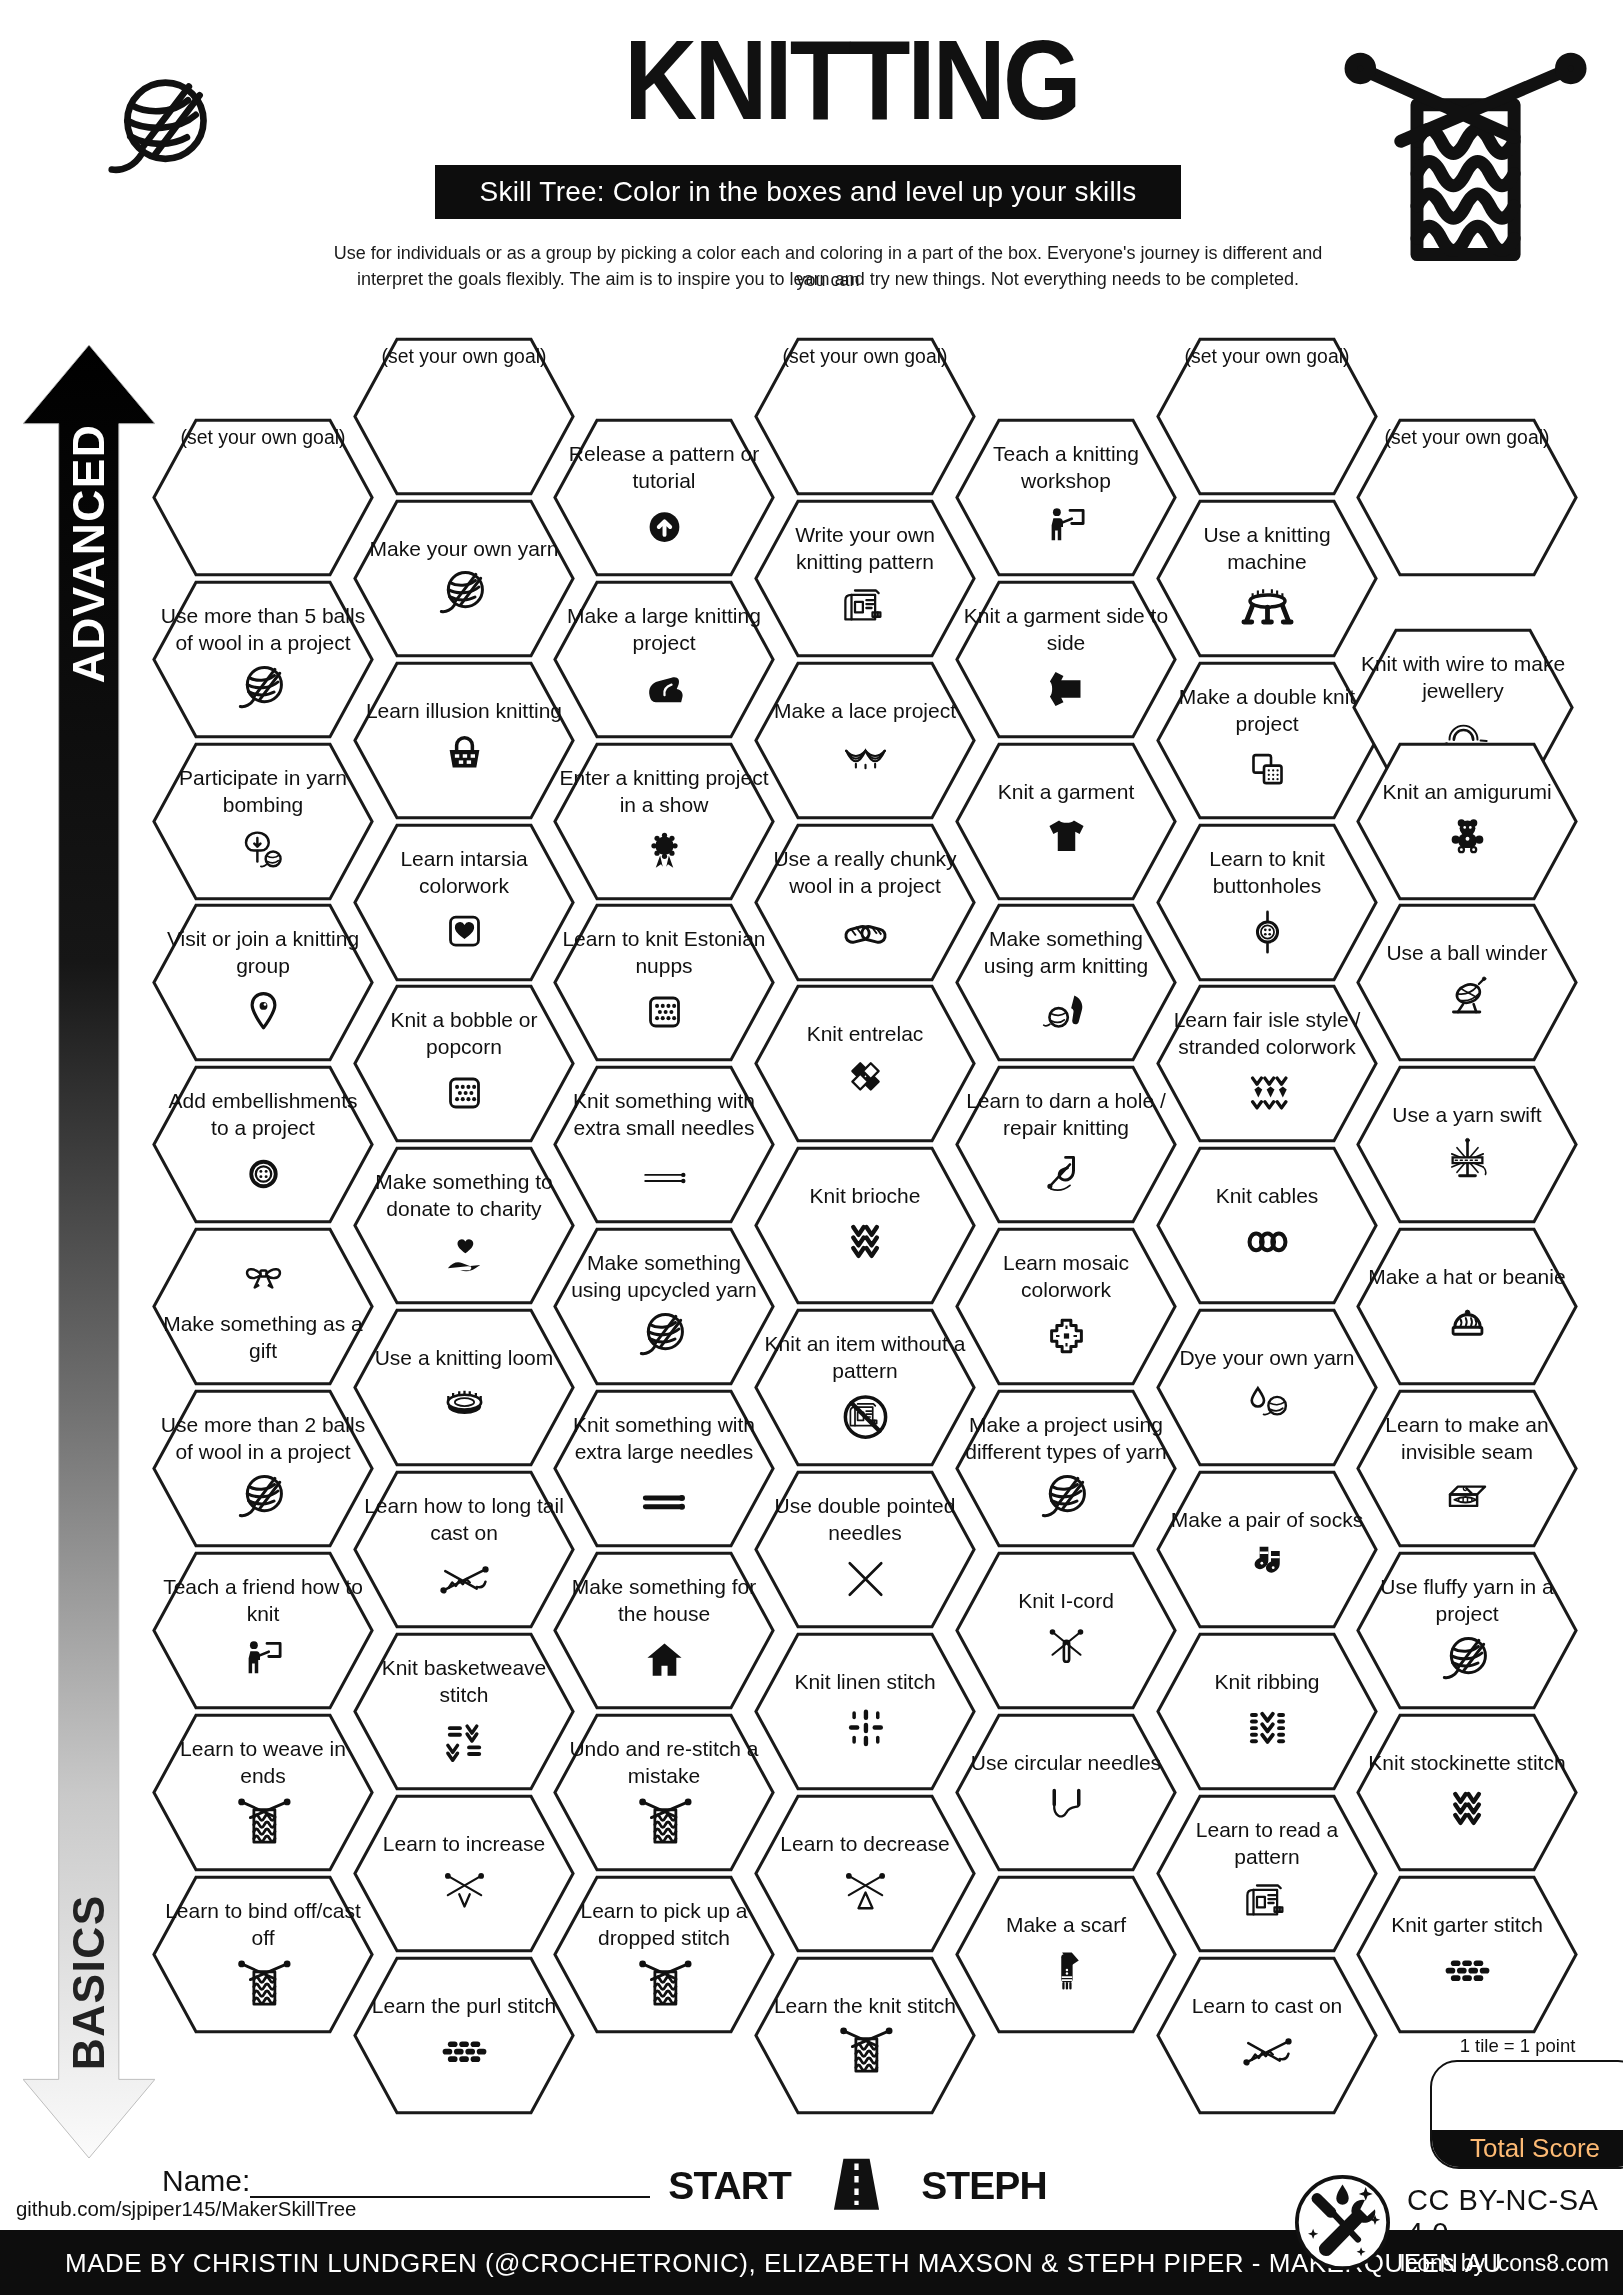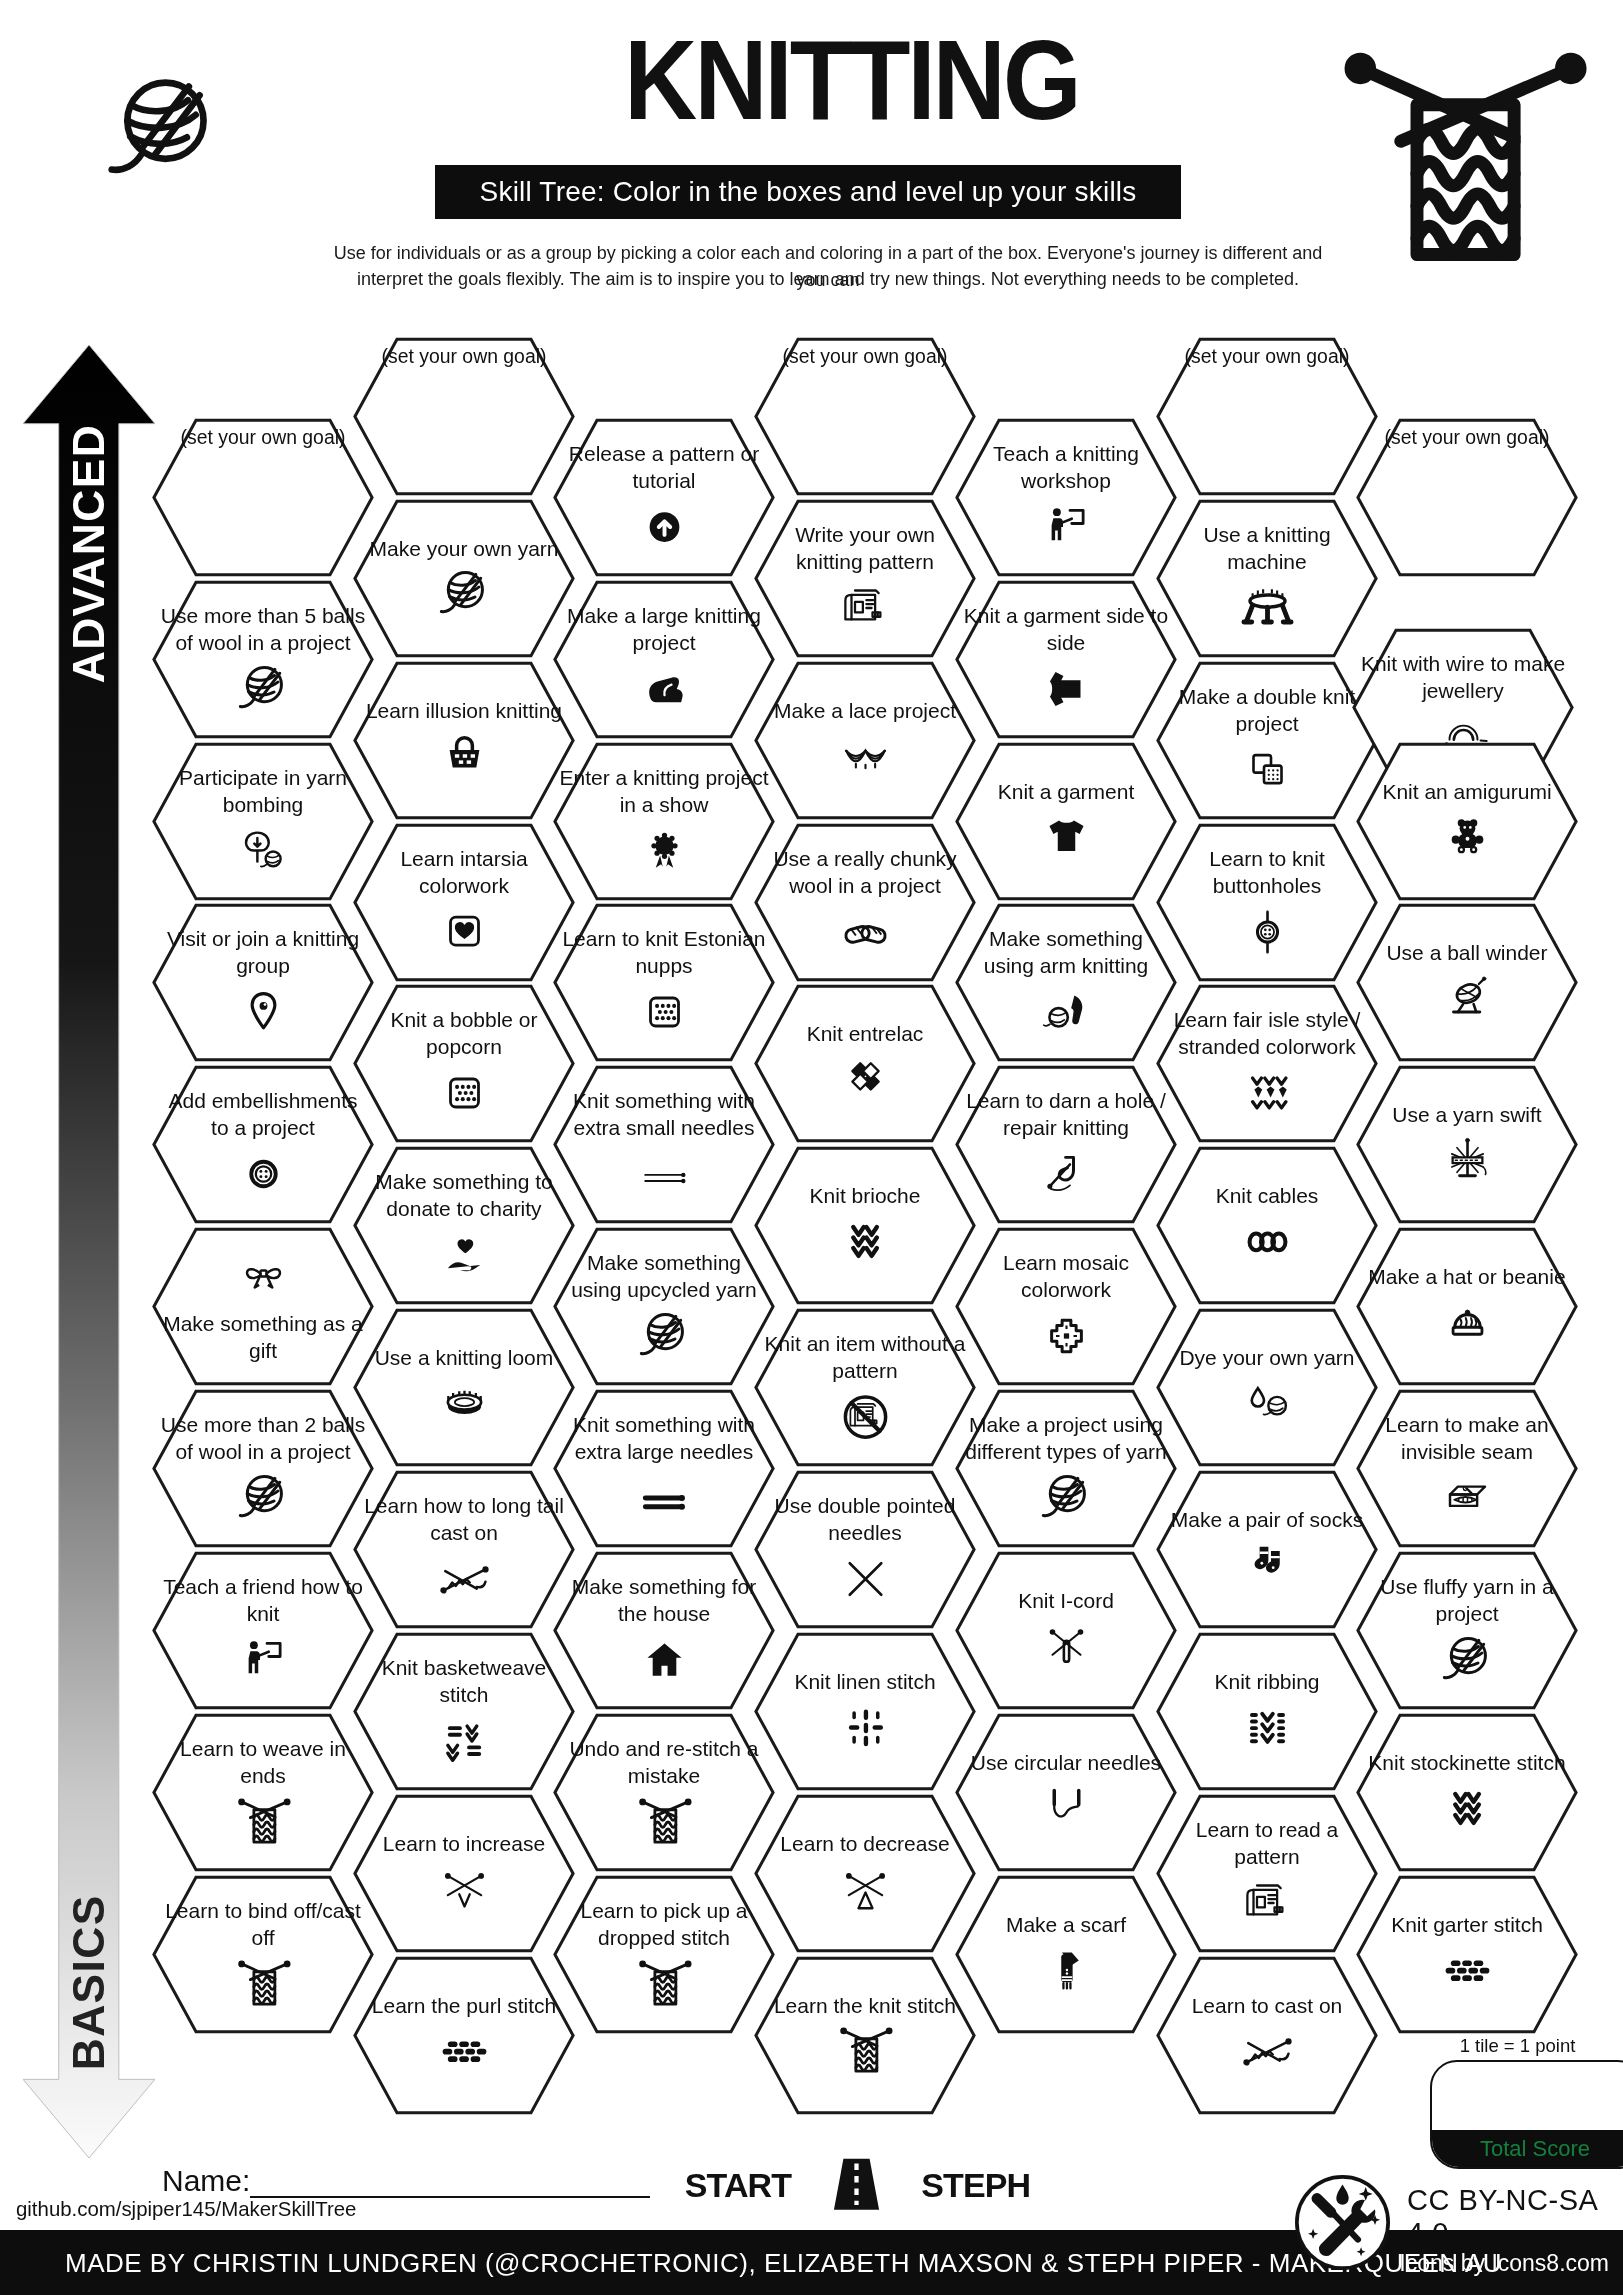--- a/index.html
+++ b/index.html
@@ -37,32 +37,32 @@
   .hex.icon-top .hex-content{flex-direction:column-reverse}
   .hex-label{font-size:21px;line-height:1.3;color:#111;max-width:209px}
   .hex.goal .hex-content{justify-content:flex-start;padding-top:3.7px}
   .hex.goal .hex-label{font-size:19.4px}
   .hex-icon{width:65px;height:56px;flex:0 0 auto}
   
   #start-here{
     left:638px;top:2144px;width:439px;height:83px;
     display:flex;align-items:center;justify-content:center;gap:17.6px;
   }
-  .start-word{font-size:34px;font-weight:700;letter-spacing:-0.9px}
+  .start-word{font-size:39px;font-weight:700;letter-spacing:-0.9px}
   #road-icon{width:95px;height:76px}
   #tile-note{left:1434px;top:2035px;width:167px;text-align:center;font-size:18.5px}
   #score-box{
     left:1430px;top:2060px;width:206px;height:105px;background:#fff;
     border:2.8px solid #111;border-radius:27px 22px 22px 29px;overflow:hidden;
   }
   #score-bar{
     position:absolute;left:0;right:0;bottom:0;height:37px;background:#0d0d0d;
     display:flex;align-items:center;justify-content:center;
   }
-  #score-bar span{color:#15803d;font-size:22px}
+  #score-bar span{color:#fdba74;font-size:26px}
   #name-label{left:162px;top:2164px;font-size:30px}
   #name-line{left:250px;top:2196px;width:400px;border-top:2.3px solid #111;height:0}
   #repo-link{left:16px;top:2198px;font-size:20.4px}
   #license-badge{left:1293px;top:2173px;width:99px;height:99px;z-index:6}
   #license-text{left:1407px;top:2184px;font-size:29px;letter-spacing:0.5px}
   #footer-bar{
     left:0;top:2230px;width:1623px;height:66px;background:#0d0d0d;z-index:4;
     display:flex;align-items:center;
   }
   #footer-credit{color:#fff;font-size:26px;letter-spacing:0.5px;margin-left:65px;white-space:nowrap}

